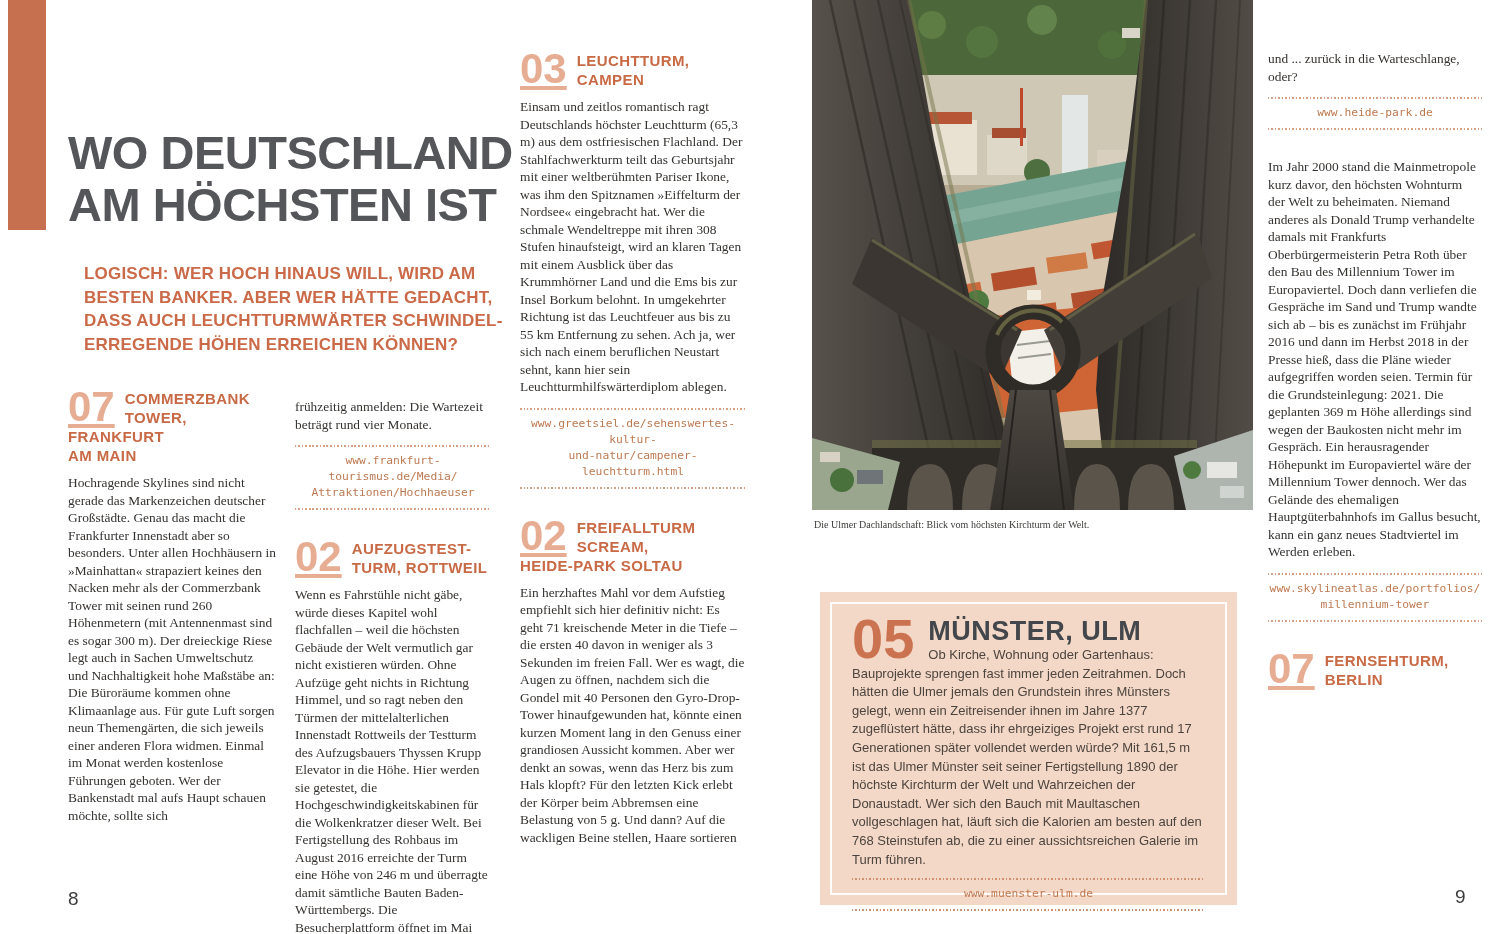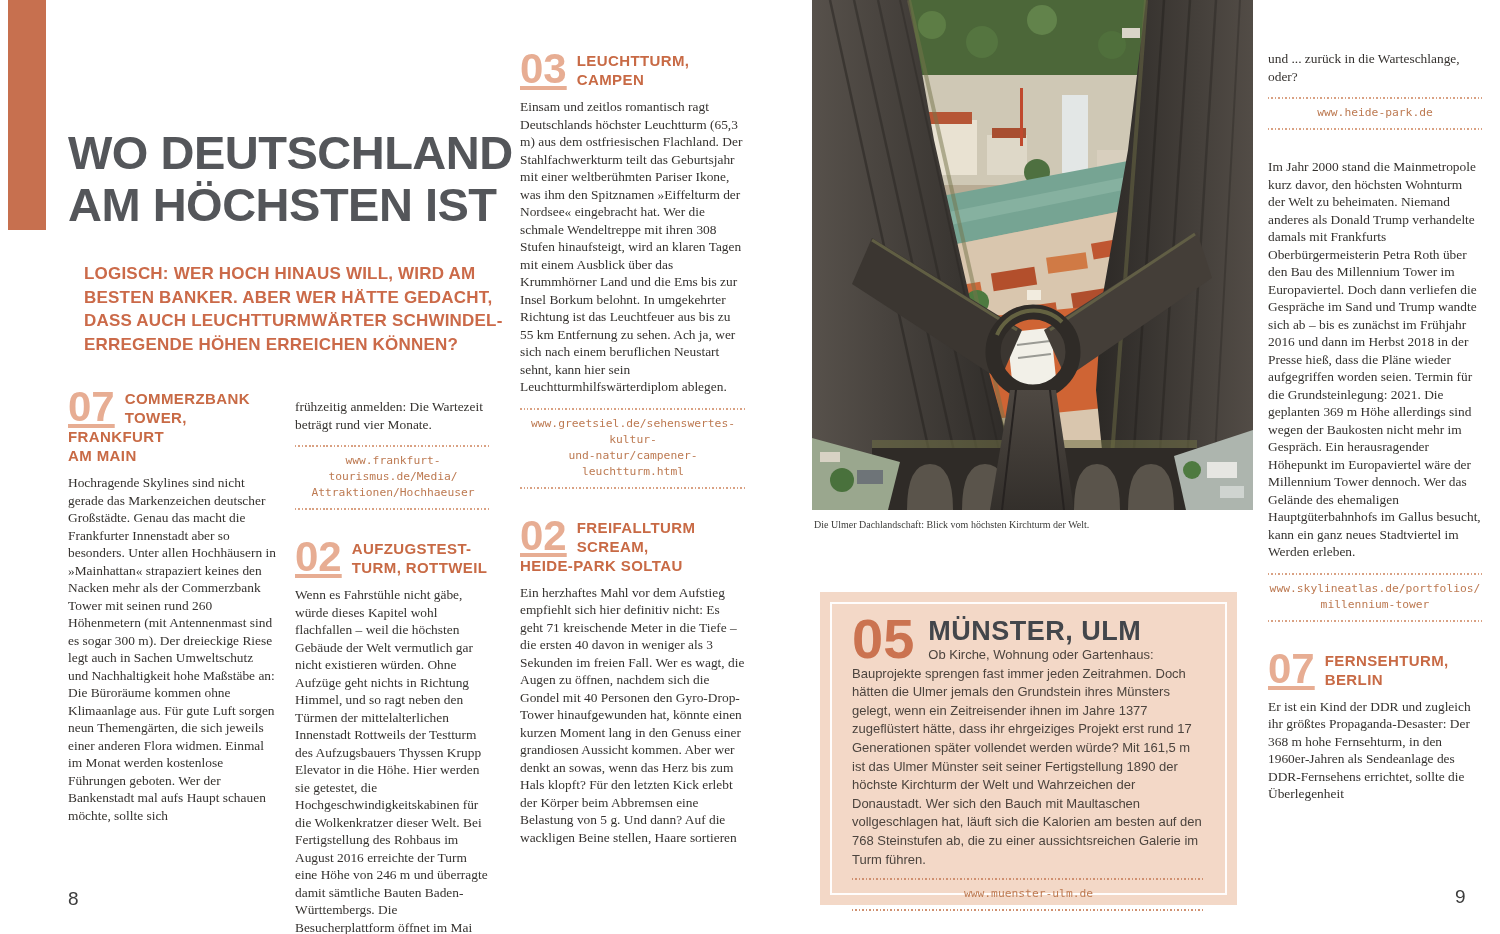--- a/index.html
+++ b/index.html
@@ -249,19 +249,18 @@
       <a class="link" href="#">www.skylineatlas.de/portfolios/
 millennium-tower</a>
       <div class="rule"></div>
     </div>
     <div class="gap"></div>
     <div class="sec-head">
       <div class="sec-num">07</div>
       <div class="sec-title">FERNSEHTURM,
 BERLIN</div>
     </div>
-    <div class="serif">Er ist ein Kind der DDR und zugleich ihr größtes Propaganda-Desaster: Der 368 m hohe Fernsehturm, in den 1960er-Jahren als Sendeanlage des DDR-Fernsehens errichtet, sollte die Überlegenheit</div>
   </div>
 
   <div class="pagenum pagenum-left">8</div>
   <div class="pagenum pagenum-right">9</div>
 
 </div>
 
 </body></html>

